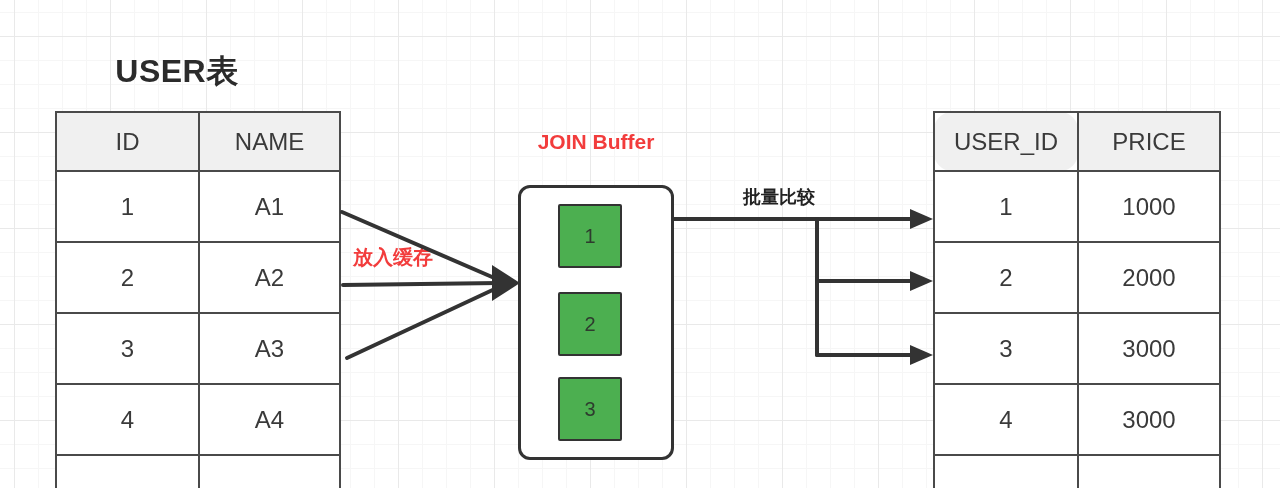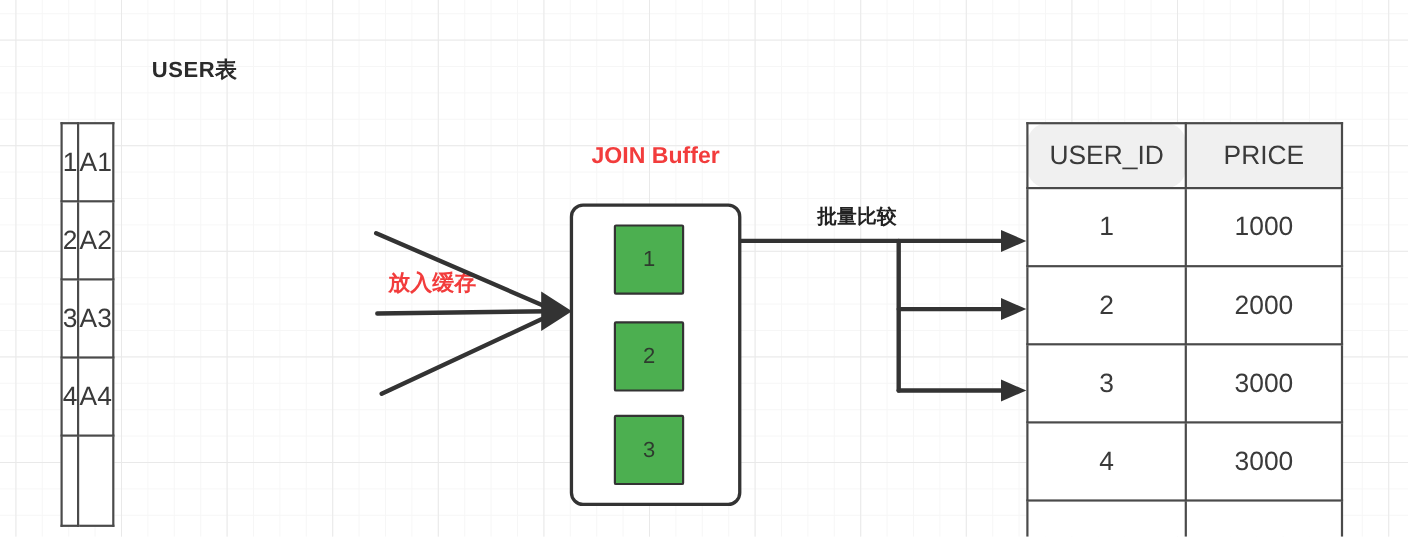--- a/index.html
+++ b/index.html
@@ -16,21 +16,21 @@
       linear-gradient(#f6f6f6 1px, transparent 1px),
       linear-gradient(90deg, #f6f6f6 1px, transparent 1px);
     background-size:96px 96px,96px 96px,24px 24px,24px 24px;
     background-position:14px 36px,14px 36px,14px 12px,14px 12px;
   }
 
   .table-title{
     position:absolute;
     width:220px;
     text-align:center;
-    font-size:20px;
+    font-size:32px;
     font-weight:bold;
     color:#2b2b2b;
     letter-spacing:0.5px;
   }
 
   table.dtable{
     position:absolute;
     border-collapse:collapse;
     background:#ffffff;
   }
@@ -111,20 +111,24 @@
 </style>
 </head>
 <body>
 
 <div class="canvas">
 
   <div class="table-title" style="left:67px; top:50px;">USER表</div>
 
   <table class="dtable" style="left:55px; top:111px;">
     <tbody>
+        <tr class="thead">
+      <td style="width:141px;">ID</td>
+      <td style="width:139px;">NAME</td>
+    </tr>
     <tr class="trow">
       <td>1</td>
       <td>A1</td>
     </tr>
     <tr class="trow">
       <td>2</td>
       <td>A2</td>
     </tr>
     <tr class="trow">
       <td>3</td>

